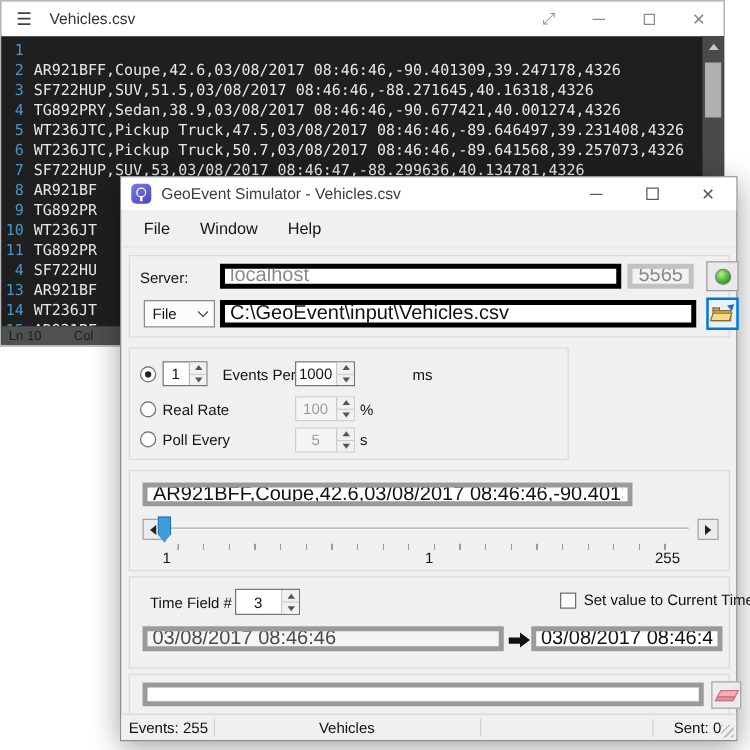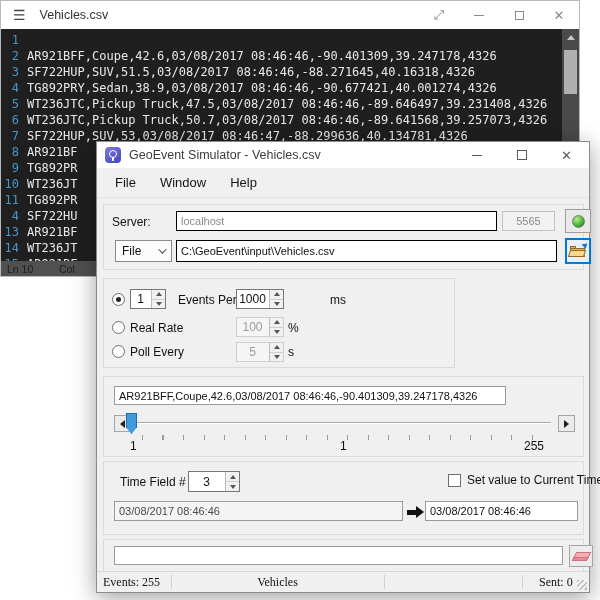--- a/index.html
+++ b/index.html
@@ -49,21 +49,21 @@
   .menu-item { padding:4px 12px; font-size:13px; color:#141414; }
 
   .groupbox { position:absolute; border:1px solid #dadada; background:#f0f0f0; }
   #grp-server  { left:6px;  top:62px;  width:481px; height:66px; }
   #grp-rate    { left:6px;  top:136px; width:352px; height:90px; }
   #grp-play    { left:362px; top:136px; width:125px; height:90px; }
   #grp-event   { left:6px;  top:234px; width:481px; height:81px; }
   #grp-time    { left:6px;  top:319px; width:481px; height:74px; }
   #grp-progress{ left:6px;  top:397px; width:481px; height:33px; }
 
-  .tbox { border:1px solid #000000; background:#ffffff; font-size:11px; color:#111;
+  .tbox { border:4px solid #000000; background:#ffffff; font-size:16px; color:#111;
           padding:1px 4px; font-family:"Liberation Sans",sans-serif; }
   .tbox.dim   { color:#8a8a8a; }
   .tbox.gray  { background:#f2f2f2; border-color:#c2c2c2; color:#8a8a8a; }
   .tbox.softgray { background:#f4f4f4; border-color:#9a9a9a; color:#4a4a4a; }
 
   .label { font-size:12px; color:#111; white-space:nowrap; }
 
   
   #file-select { left:11px; top:35px; width:57px; height:22px; background:#fcfcfc; border:1px solid #8a8a8a;
                  display:flex; align-items:center; padding-left:6px; }
@@ -128,21 +128,21 @@
 
   
   #eraser-btn { left:465px; top:5px; width:24px; height:22px; background:#ececec; border:1px solid #a5a5a5; }
   .eraser { position:relative; width:15px; height:9px; transform:skewX(-28deg); }
   .eraser .top { position:absolute; left:0; top:0; width:100%; height:6px; background:#f6aeb6; border:1px solid #c9747f; }
   .eraser .bot { position:absolute; left:0; top:5px; width:100%; height:4px; background:#ec8b96; border:1px solid #c9747f; }
 
   
   #sim-statusbar { left:0; bottom:0; width:100%; height:21px; border-top:1px solid #d8d8d8; background:#f0f0f0; }
   .divider { position:absolute; top:3px; bottom:3px; width:1px; background:#d2d2d2; }
-  .sb-text { position:absolute; top:0; height:100%; display:flex; align-items:center; font-size:12px; color:#111;font-family:Liberation Serif, serif; }
+  .sb-text { position:absolute; top:0; height:100%; display:flex; align-items:center; font-size:12px; color:#111; }
   .status-dot { width:12px; height:12px; border-radius:50%; border:1px solid #8f8f8f;
                 background:radial-gradient(circle at 35% 30%, #b9f07e, #37a832 65%, #1d7a1d); }
   .grip { position:absolute; right:2px; bottom:2px; width:10px; height:10px;
           background:repeating-linear-gradient(135deg,#bdbdbd 0 1.5px,transparent 1.5px 4px); }
 </style>
 </head>
 <body>
 
 <div id="csv-window" class="abs">
   <div id="csv-titlebar" class="abs">

